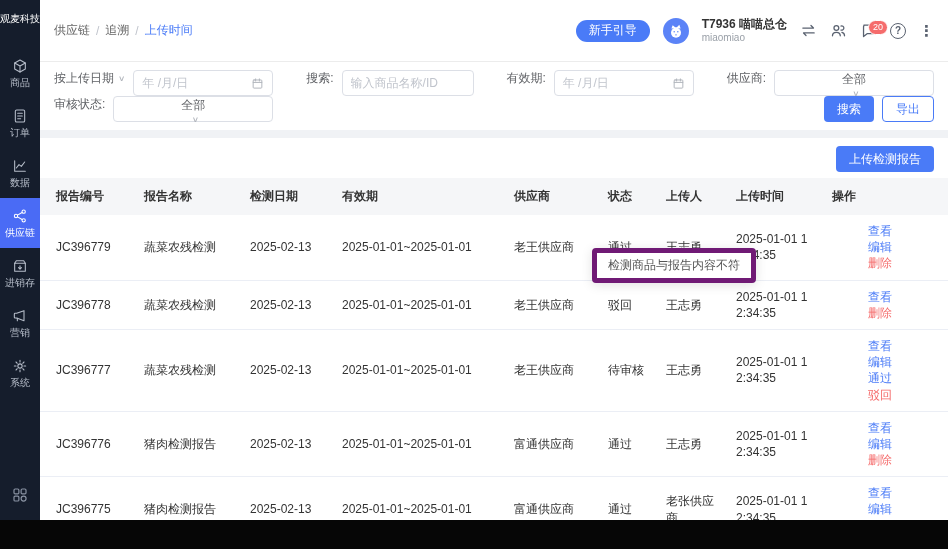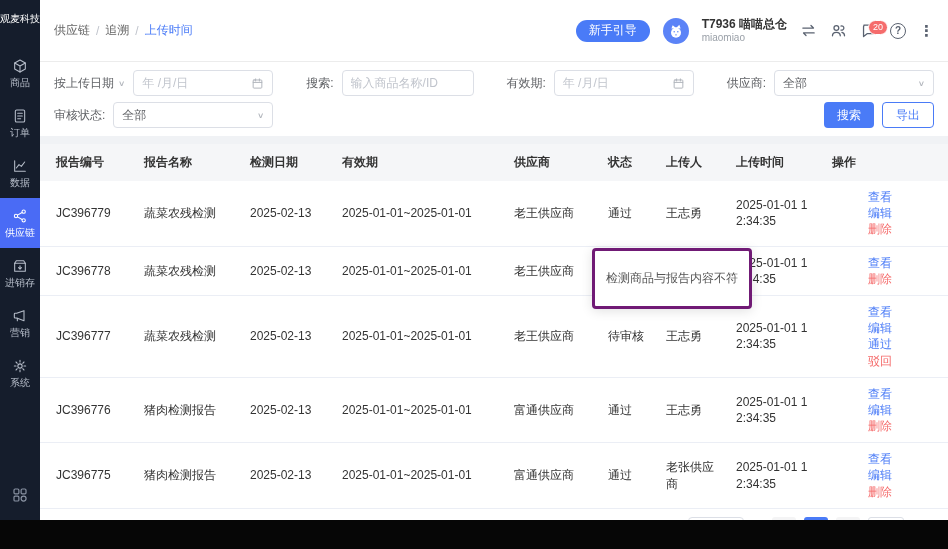--- a/index.html
+++ b/index.html
@@ -74,37 +74,37 @@
   .circ {
     width: 16px; height: 16px; border: 1.4px solid #5a6270; border-radius: 50%;
     display: flex; align-items: center; justify-content: center;
   }
   .circ b { font-size: 10px; font-weight: bold; line-height: 1; }
   .more b { font-size: 15px; font-weight: bold; letter-spacing: 0; }
 
   
   .filters { padding: 8px 14px; background: #fff; }
   .f-row { display: flex; align-items: center; justify-content: space-between; }
-  .f-row + .f-row { margin-top: 6px; }
-  .f-group { display: flex; align-items: center; }
+  .f-row + .f-row { }
+  .f-group { display: flex; align-items: flex-start; }
   .f-label { color: #606266; margin-right: 8px; white-space: nowrap; }
   .f-label.dd { cursor: pointer; }
   .chev { font-style: normal; color: #b0b4bb; margin-left: 4px; font-size: 10px; transform: scaleY(.8); display:inline-block; }
   .box {
     height: 26px; border: 1px solid #dcdfe6; border-radius: 4px; background: #fff;
     display: inline-flex; align-items: center; padding: 0 8px; font-size: 12px; color: #606266;
     font-family: inherit;
   }
   .box.date { width: 140px; justify-content: space-between; cursor: pointer; }
   .ph { color: #c0c4cc; }
   .cal { color: #b0b4bb; }
   .cal svg { width: 13px; height: 13px; }
   input.box { width: 132px; outline: none; }
   input.box::placeholder { color: #c0c4cc; }
-  .box.select { width: 160px; justify-content: space-between; cursor: pointer; }
+  .box.select { width: 160px; justify-content: space-between; cursor: pointer; flex-direction: column; }
   .btn {
     height: 26px; border-radius: 4px; font-size: 12px; padding: 0 13px; cursor: pointer;
     font-family: inherit;
   }
   .btn.primary { background: #4a7bf7; color: #fff; border: none; }
   .btn.ghost { background: #fff; color: #4a7bf7; border: 1px solid #4a7bf7; }
   .f-buttons { gap: 8px; }
 
   .band { height: 8px; background: #f0f2f5; }
 
@@ -135,22 +135,22 @@
     border-radius: 3px; font-size: 12px; cursor: pointer; font-family: inherit;
   }
   .pg-btn.current { background: #4a7bf7; color: #fff; }
   .pg-input {
     width: 36px; height: 23px; border: 1px solid #dcdfe6; border-radius: 3px;
     text-align: center; font-size: 12px; outline: none; font-family: inherit; color: #606266;
   }
 
   .tooltip {
     position: absolute; left: 592px; top: 248px; z-index: 20;
-    background: #fff; border: 3px solid #701a75; border-radius: 4px;
-    padding: 19px 11px; color: #555; font-size: 12px; white-space: nowrap;
+    background: #fff; border: 5px solid #701a75; border-radius: 4px;
+    padding: 4px 11px; color: #555; font-size: 12px; white-space: nowrap;
     box-shadow: 0 2px 12px rgba(0,0,0,.12);
   }
 
   .bottom-bar { position: absolute; left: 0; bottom: 0; width: 948px; height: 29px; background: #060606; z-index: 6; }
 </style>
 </head>
 <body>
 
 <aside class="sidebar">
   <div class="logo">观麦科技</div>
@@ -335,20 +335,23 @@
       <div class="f-group f-buttons" style="gap:8px;">
         <button class="btn primary">搜索</button>
         <button class="btn ghost">导出</button>
       </div>
     </div>
   </section>
 
   <div class="band"></div>
 
   <section class="content">
+    <div class="upload-row">
+      <button class="btn primary">上传检测报告</button>
+    </div>
     <table>
       <colgroup>
         <col style="width:96px">
           <col style="width:106px">
           <col style="width:92px">
           <col style="width:172px">
         <col style="width:94px">
           <col style="width:58px">
           <col style="width:70px">
           <col style="width:96px">

